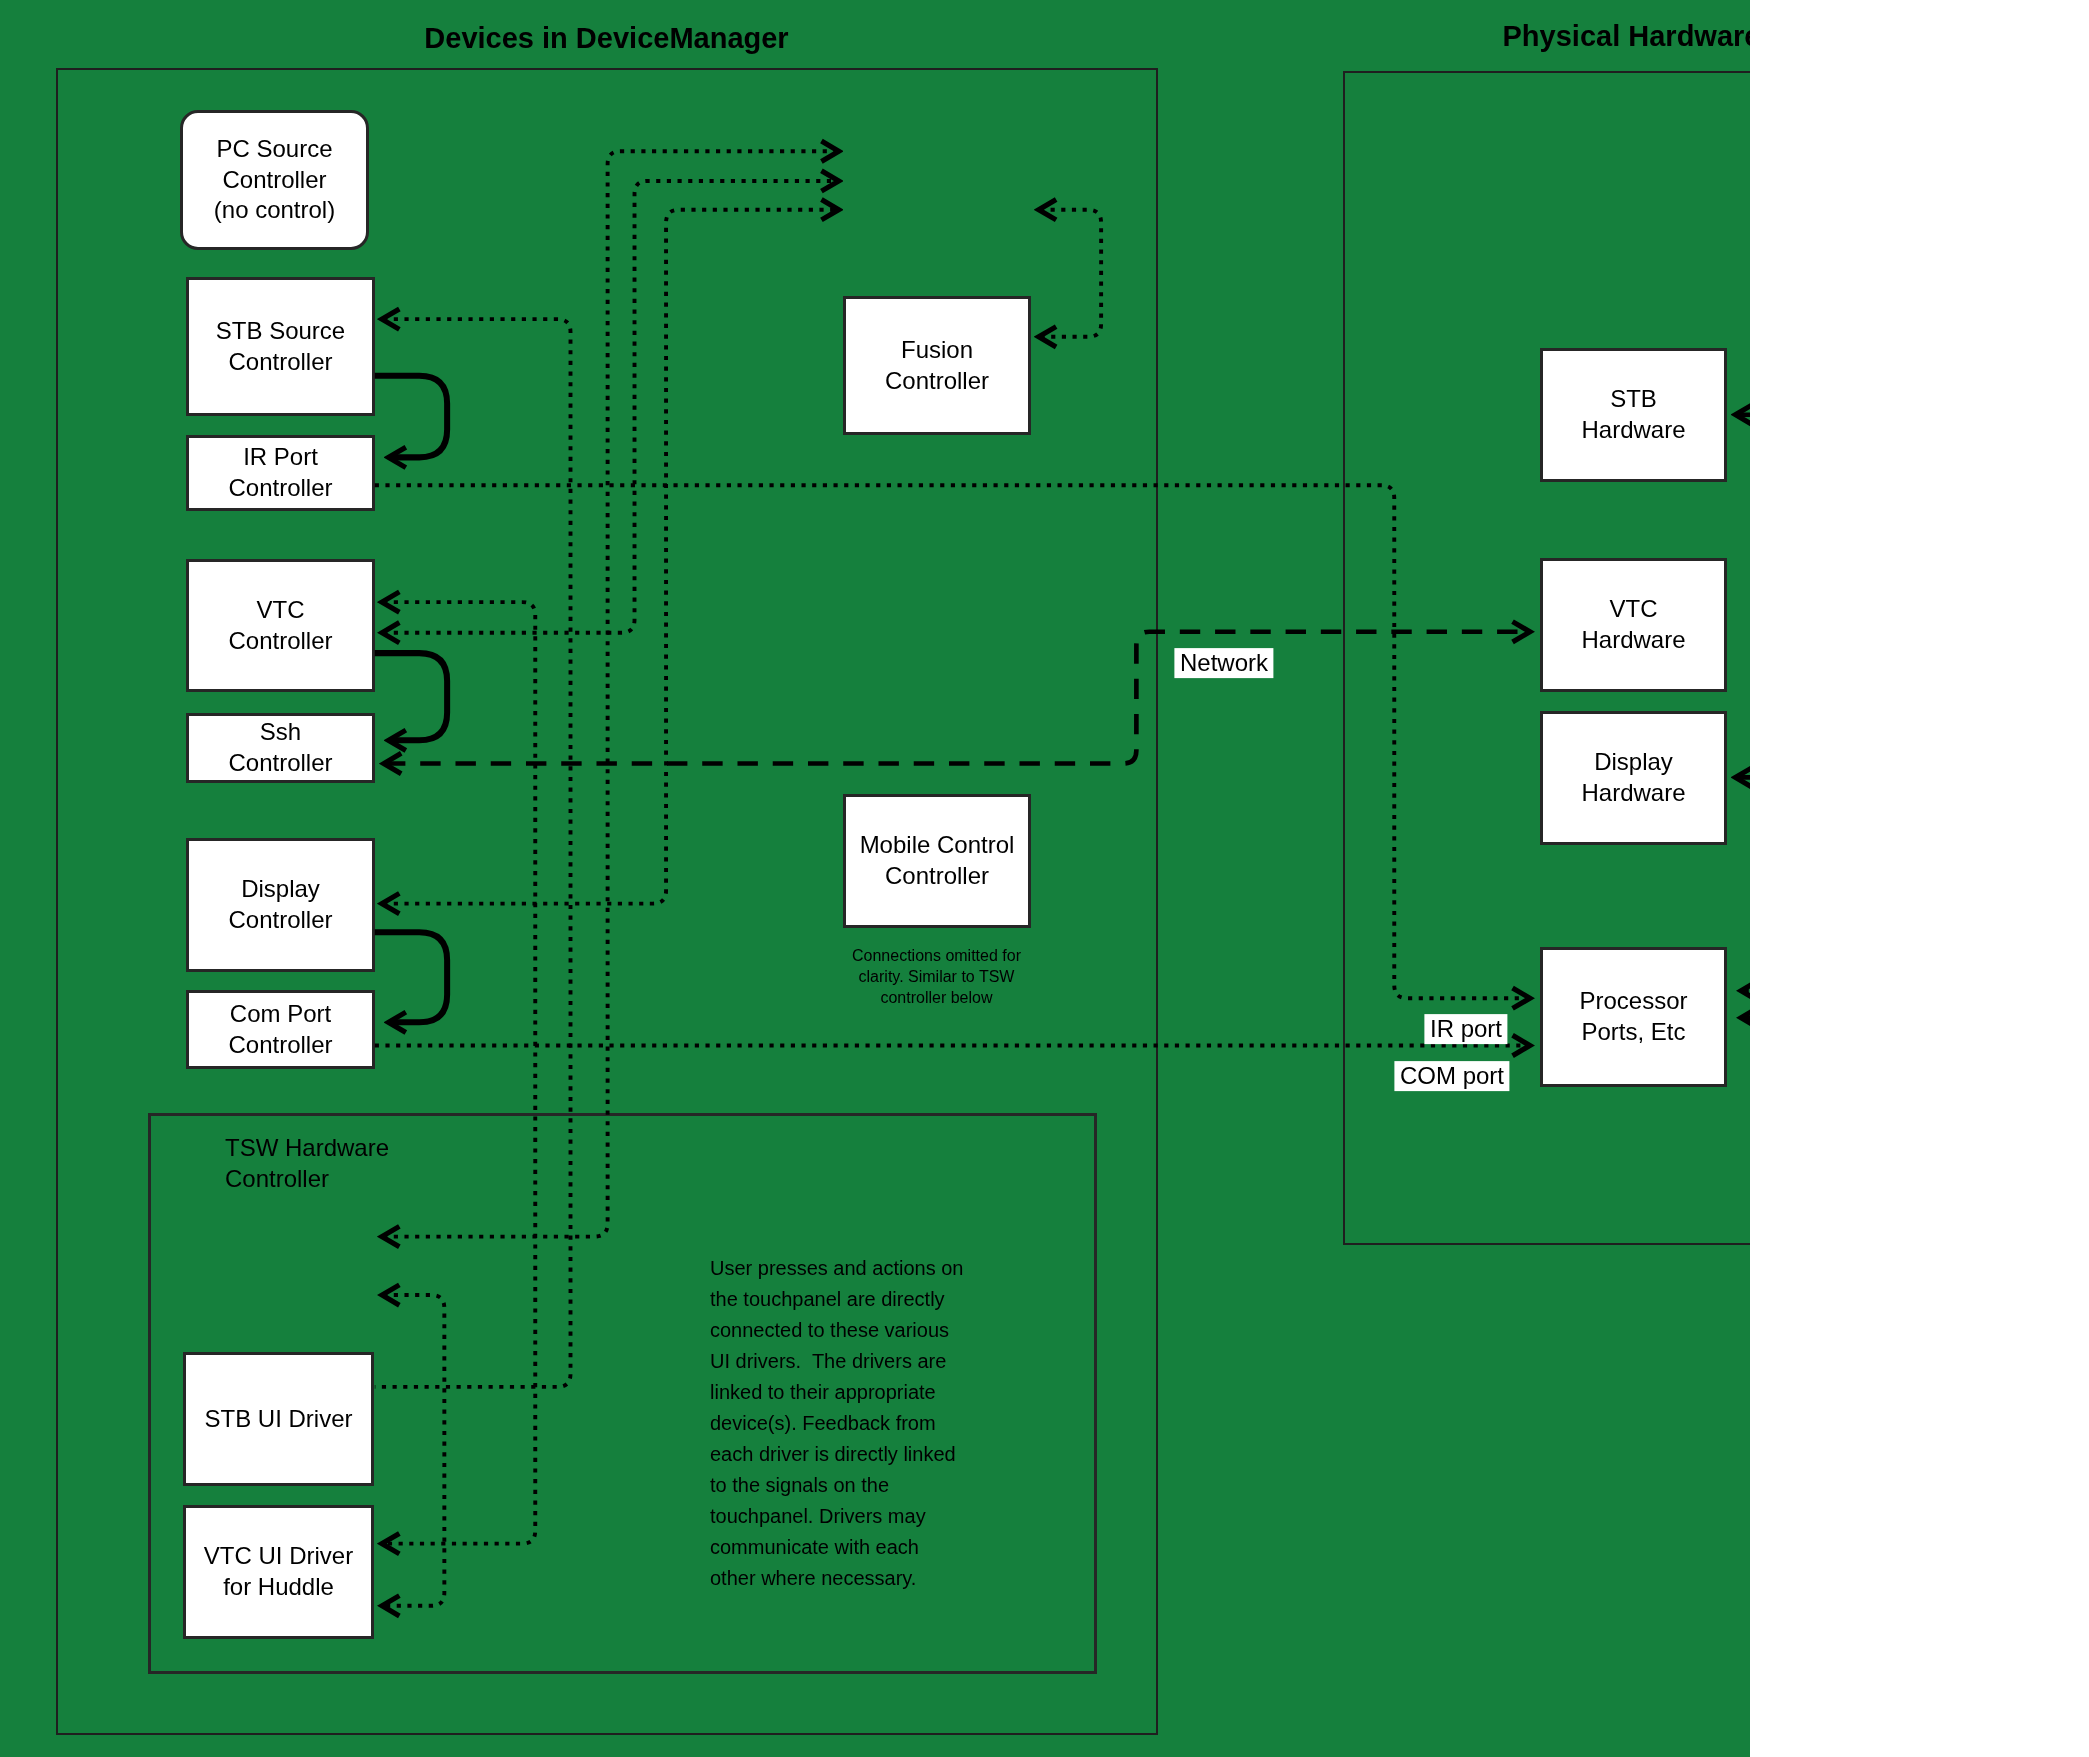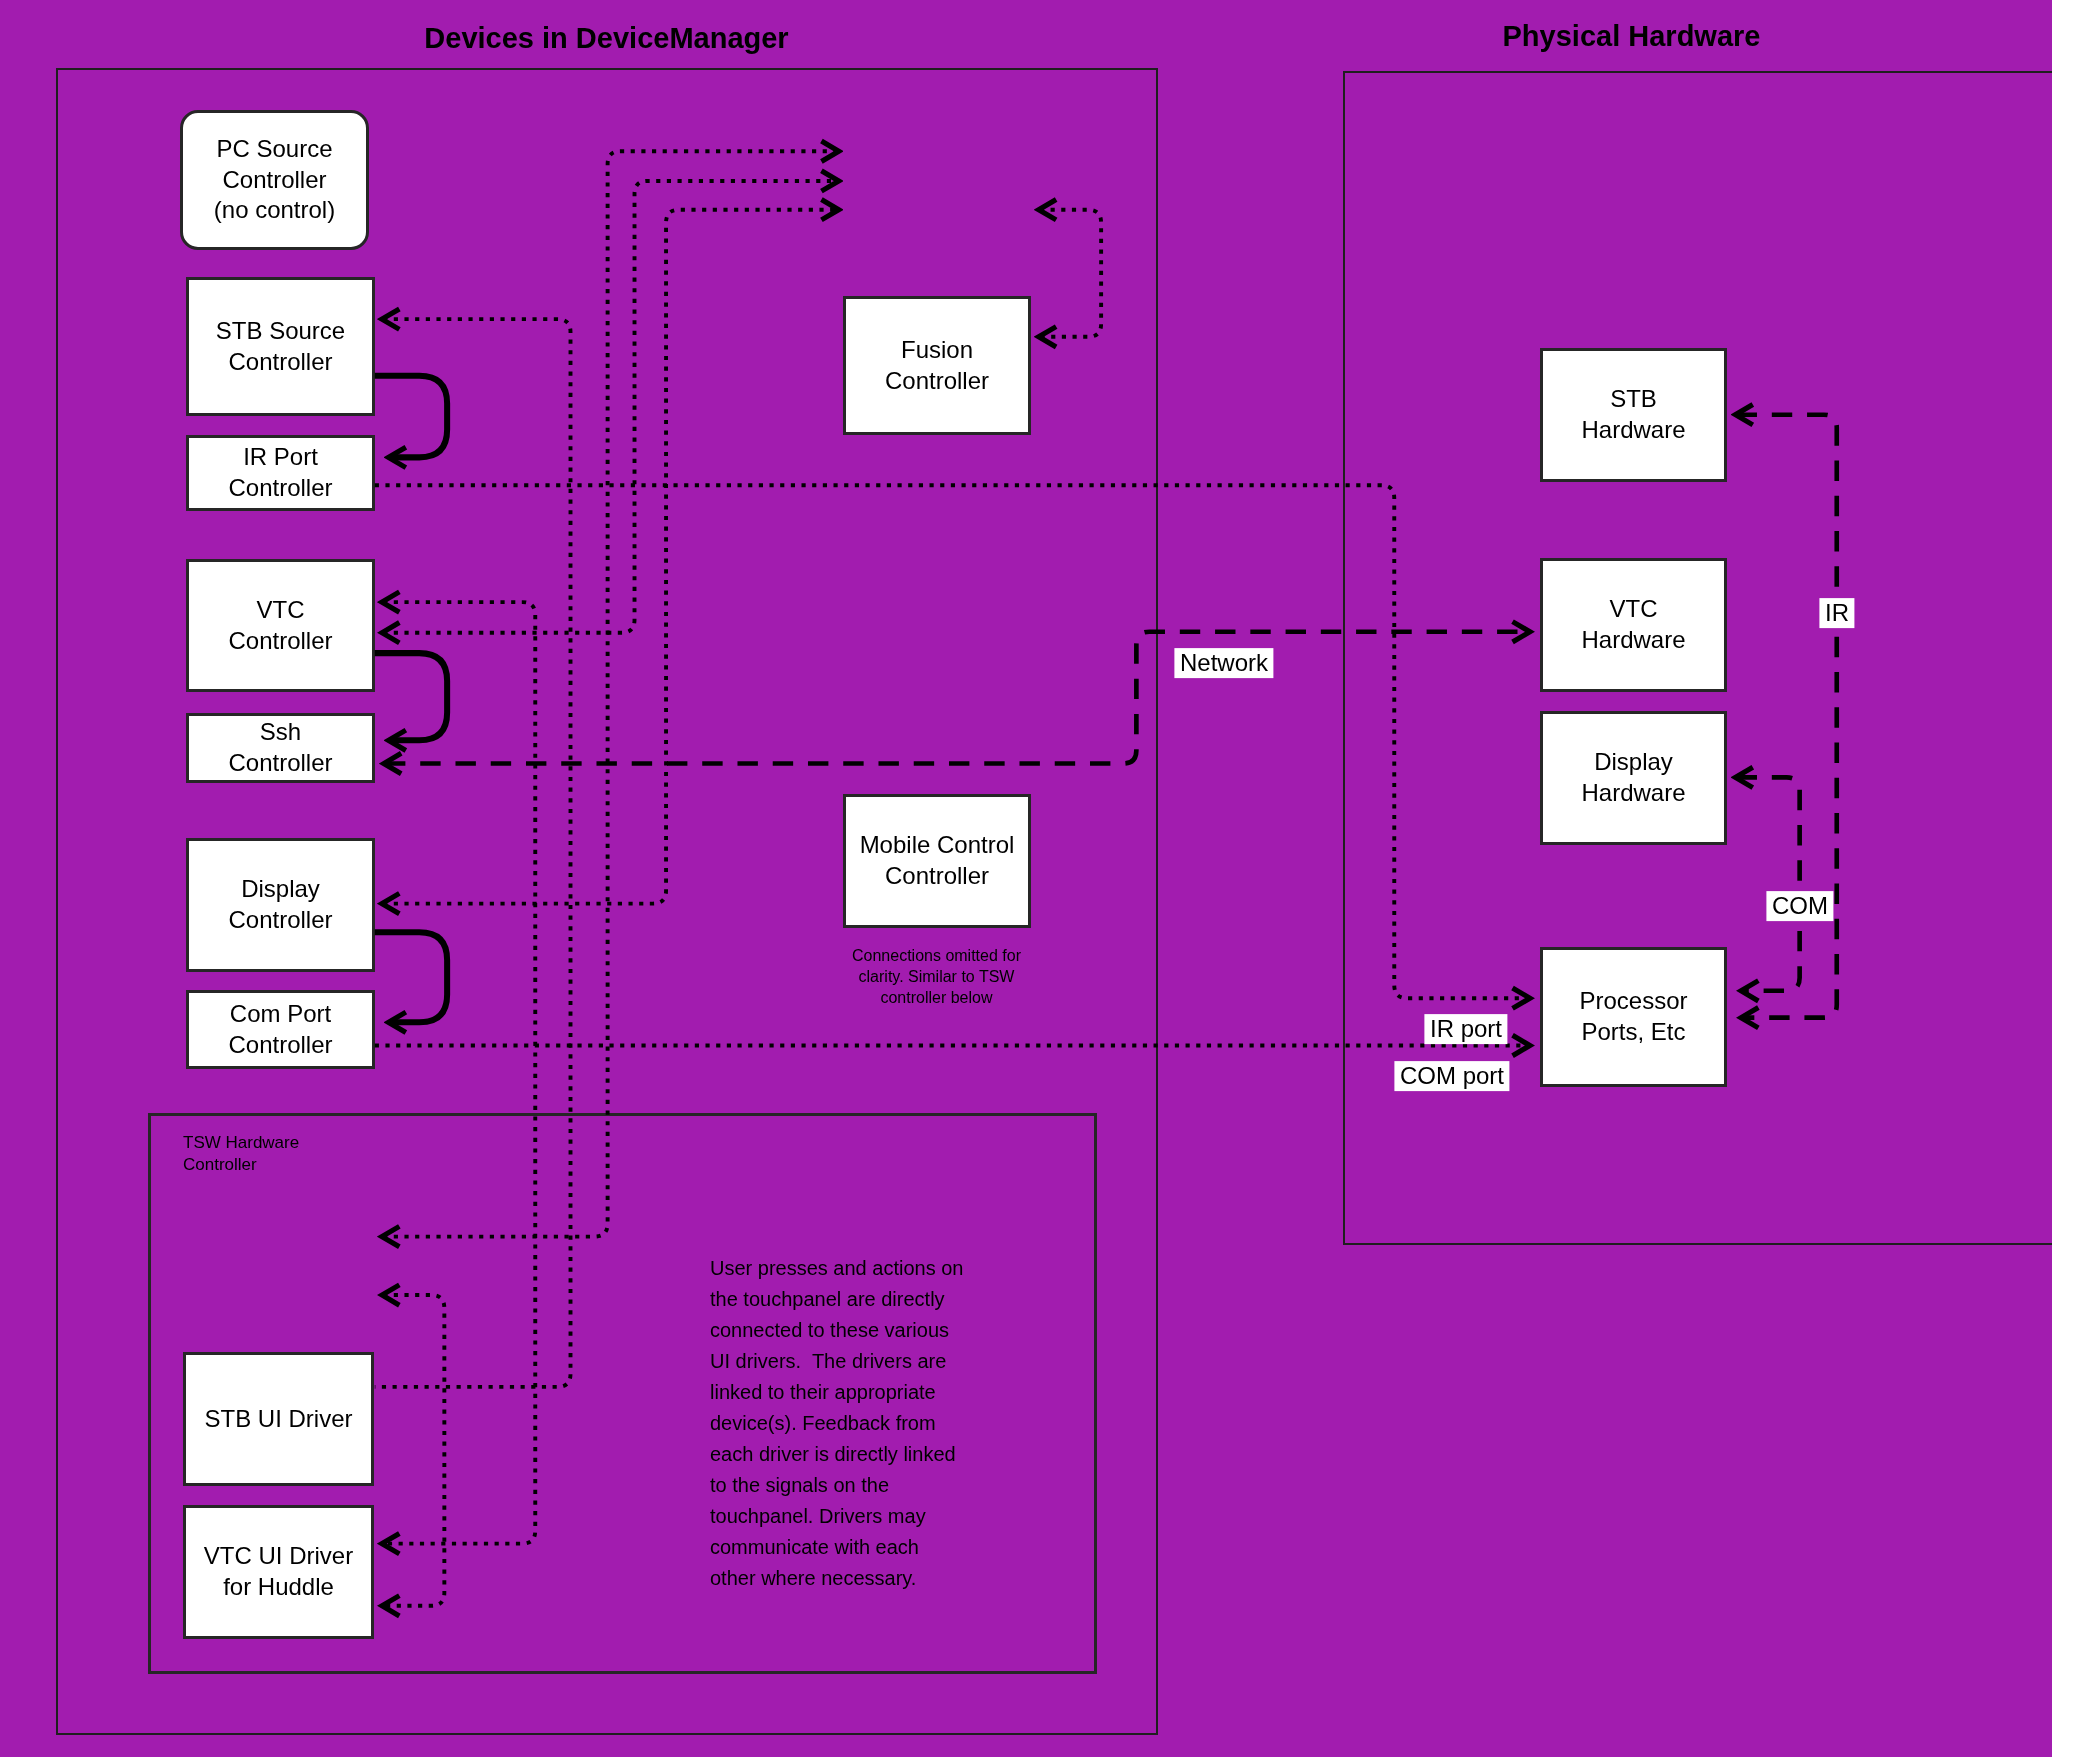--- a/index.html
+++ b/index.html
@@ -1,34 +1,34 @@
 <!DOCTYPE html>
 <html style="font-size:15px"><head>
 <meta charset="utf-8">
 <style>
   html,body{margin:0;padding:0;background:#ffffff;}
   #canvas{
-    position:relative;width:2052px;height:1758px;background:#a21caf;
+    position:relative;width:1750px;height:1758px;background:#15803d;
     font-family:"Liberation Sans",sans-serif;color:#000;overflow:hidden;
   }
   .title{
     position:absolute;font-size:29px;font-weight:bold;text-align:center;
     white-space:nowrap;
   }
   .outer{
     position:absolute;border:2.8px solid #1f1f1f;background:transparent;
     box-sizing:border-box;
   }
   .box{
     position:absolute;background:#ffffff;border:3.7px solid #262626;
     box-sizing:border-box;display:flex;align-items:center;justify-content:center;
     text-align:center;font-size:24px;line-height:1.28;white-space:pre-line;
   }
   .plainlabel{
-    position:absolute;font-size:17px;line-height:1.3;white-space:pre-line;
+    position:absolute;font-size:24px;line-height:1.3;white-space:pre-line;margin-left:42px;
   }
   .caption{
     position:absolute;font-size:16px;line-height:1.3;text-align:center;
     white-space:pre-line;
   }
   .note{
     position:absolute;font-size:20px;line-height:31px;text-align:left;
     white-space:pre-wrap;
     margin-top:8px;
   }

